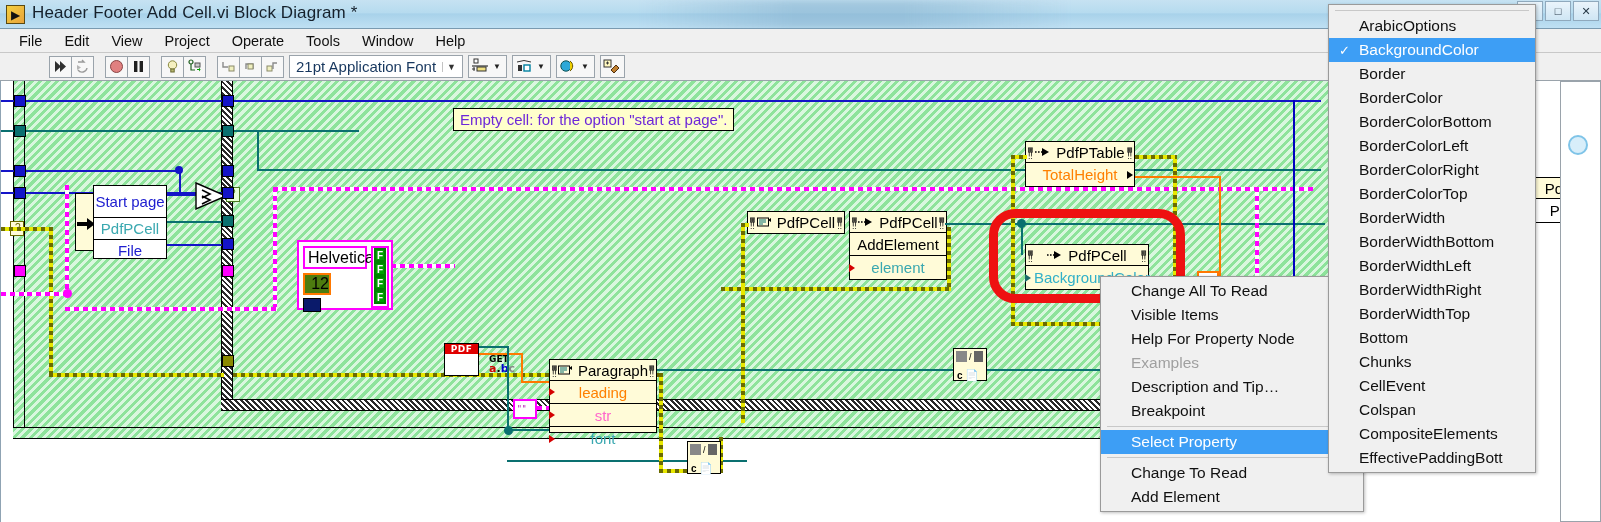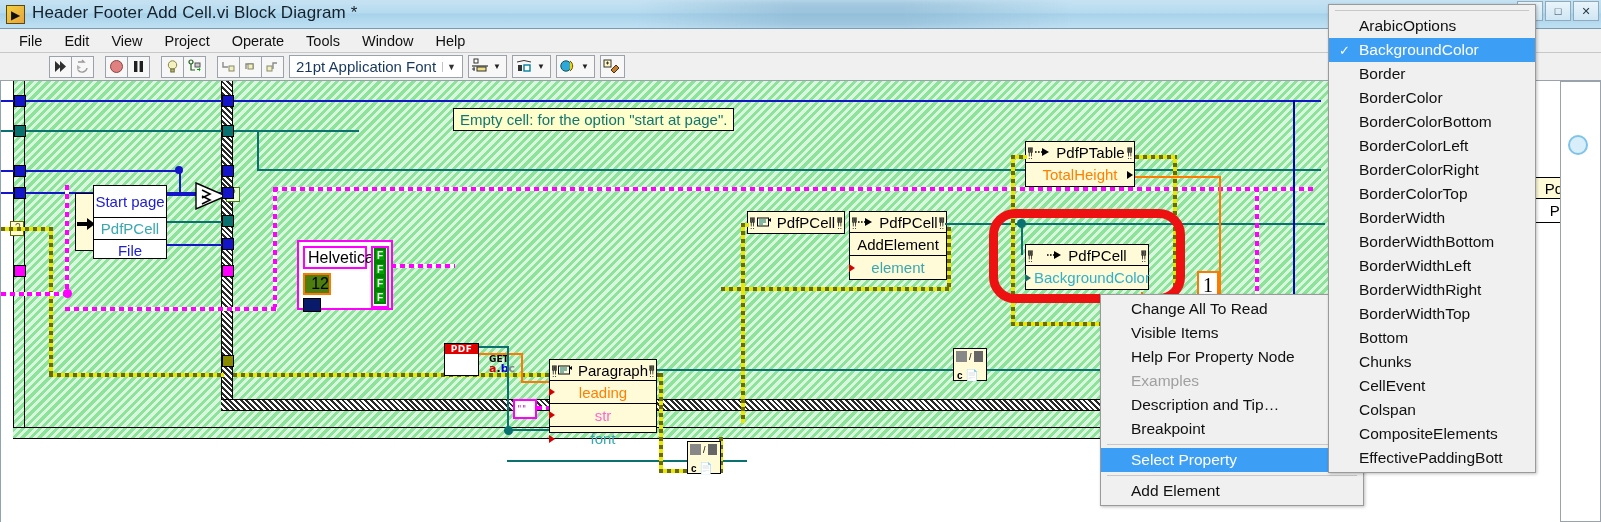--- a/index.html
+++ b/index.html
@@ -114,21 +114,21 @@
   .pinR{ position:absolute; right:1px; top:50%; transform:translateY(-50%);
     width:0;height:0;border-top:4px solid transparent;border-bottom:4px solid transparent;border-left:6px solid #000;}
 
   .corner{ position:absolute; font-size:8px; line-height:7px; color:#111; font-family:"DejaVu Sans Mono",monospace; }
   .ctlblock{ position:absolute; border:1px solid #000; background:#fff; }
   .ctlblock .cr{ height:32px; display:flex; align-items:center; justify-content:center;
     border-bottom:1px solid #000; font-size:17px; }
   .ctlblock .cr:last-child{ border-bottom:none; }
 
   .comment{ position:absolute; background:#ffffcc; border:1px solid #000;
-    font-size:15px; color:#0f766e; padding:2px 6px; white-space:nowrap; }
+    font-size:15px; color:#6d28d9; padding:2px 6px; white-space:nowrap; }
 
   .constbox{ position:absolute; border:2px solid #ff7800; background:#fff;
     font-size:20px; color:#000; display:flex; align-items:center; justify-content:center;
     font-family:"Liberation Serif",serif; }
 
   .pdficon{ position:absolute; border:1px solid #000; background:#fff; }
   .pdficon .red{ background:#e00000; color:#fff; font-size:9px; font-weight:bold; text-align:center;
      font-family:"DejaVu Sans",sans-serif; letter-spacing:.5px; }
   .pdficon .body{ font-size:9px; text-align:center; color:#000; line-height:10px;
      font-family:"DejaVu Sans",sans-serif; font-weight:bold;margin-left:42px; }
@@ -584,21 +584,21 @@
       </div>
     </div>
 
     <div class="hiliteRing" style="left:988px; top:128px; width:196px; height:94px;"></div>
 
   </div>
 
   <div class="bgpanel" style="left:1560px; top:81px; width:41px; height:441px; background:#fff; border-left:1px solid #9aa3ab;"></div>
   <div class="abs" style="left:1568px; top:135px; width:20px; height:20px; border-radius:50%; border:2px solid #7fc4e8; background:#d8eefa;"></div>
 
-  <div class="ctxmenu" style="left:1100px; top:294px; width:264px;">
+  <div class="ctxmenu" style="left:1100px; top:276px; width:264px;">
     <div class="it">
       <span>Change All To Read</span>
     </div>
     <div class="it">
       <span>Visible Items</span>
       <span class="sub">▶</span>
     </div>
     <div class="it">
       <span>Help For Property Node</span>
     </div>
@@ -612,20 +612,23 @@
       <span>Breakpoint</span>
       <span class="sub">▶</span>
     </div>
     <div class="sepline"></div>
     <div class="it sel">
       <span>Select Property</span>
       <span class="sub">▶</span>
     </div>
     <div class="sepline"></div>
     <div class="it">
+      <span>Change To Read</span>
+    </div>
+    <div class="it">
       <span>Add Element</span>
     </div>
   </div>
 
   <div class="ctxmenu" style="left:1328px; top:4px; width:208px;">
     <div class="sepline"></div>
     <div class="it">
       <span>ArabicOptions</span>
     </div>
     <div class="it sel">

